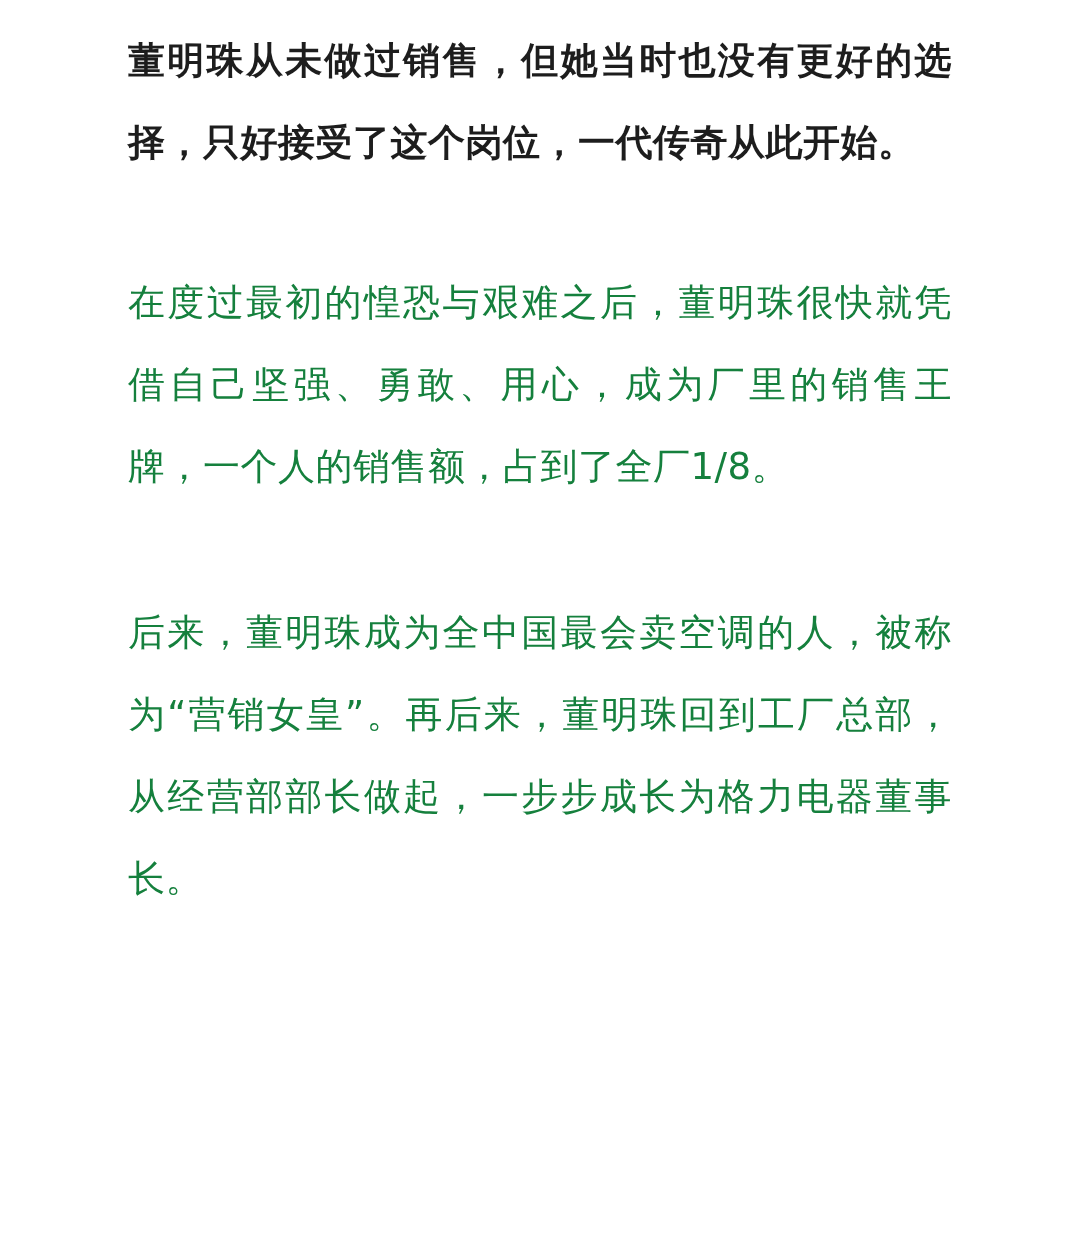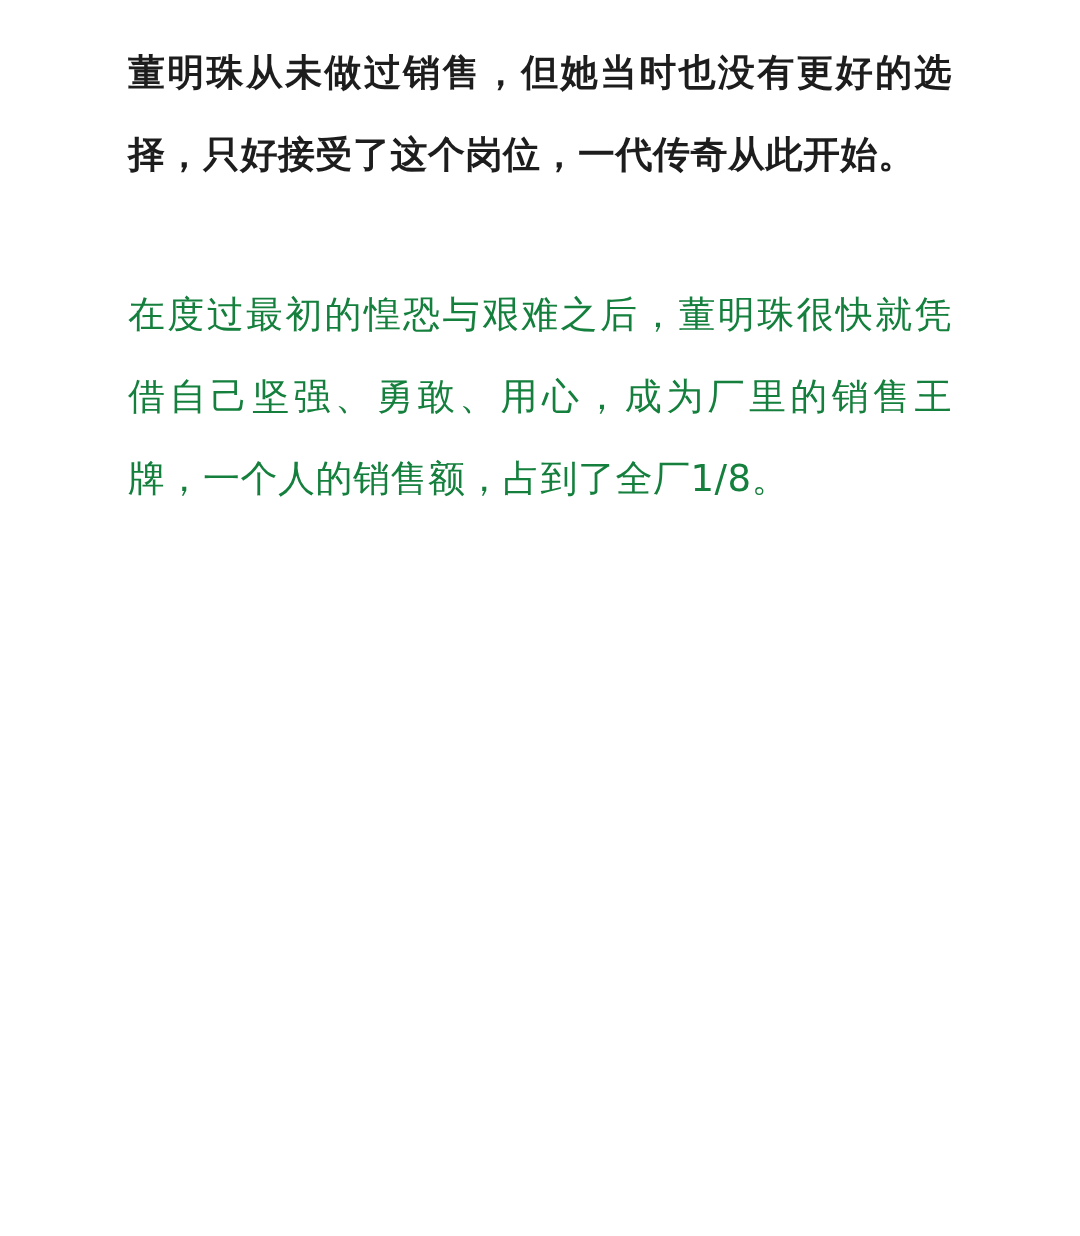--- a/index.html
+++ b/index.html
@@ -10,21 +10,21 @@
   body {
     width: 1080px;
     height: 1236px;
     font-family: "DejaVu Sans", "Liberation Sans", sans-serif;
     color: #2b2b2b;
     overflow: hidden;
   }
   .article {
     box-sizing: border-box;
     width: 1080px;
-    padding: 32px 128px 0 128px;
+    padding: 20px 128px 0 128px;
   }
   .para {
     margin: 0;
     font-size: 37px;
     line-height: 82px;
     letter-spacing: 0.5px;
     text-align: justify;
     text-justify: inter-character;
     word-break: break-all;
   }
@@ -49,14 +49,15 @@
 <div class="article">
 
   <p class="para bold">董明珠从未做过销售，但她当时也没有更好的选择，只好接受了这个岗位，一代传奇从此开始。</p>
 
   <div class="gap-lg"></div>
 
   <p class="para normal">在度过最初的惶恐与艰难之后，董明珠很快就凭借自己坚强、勇敢、用心，成为厂里的销售王牌，一个人的销售额，占到了全厂1/8。</p>
 
   <div class="gap-xl"></div>
 
+  <p class="para normal">后来，董明珠成为全中国最会卖空调的人，被称为“营销女皇”。再后来，董明珠回到工厂总部，从经营部部长做起，一步步成长为格力电器董事长。</p>
 
 </div>
 
 </body></html>

